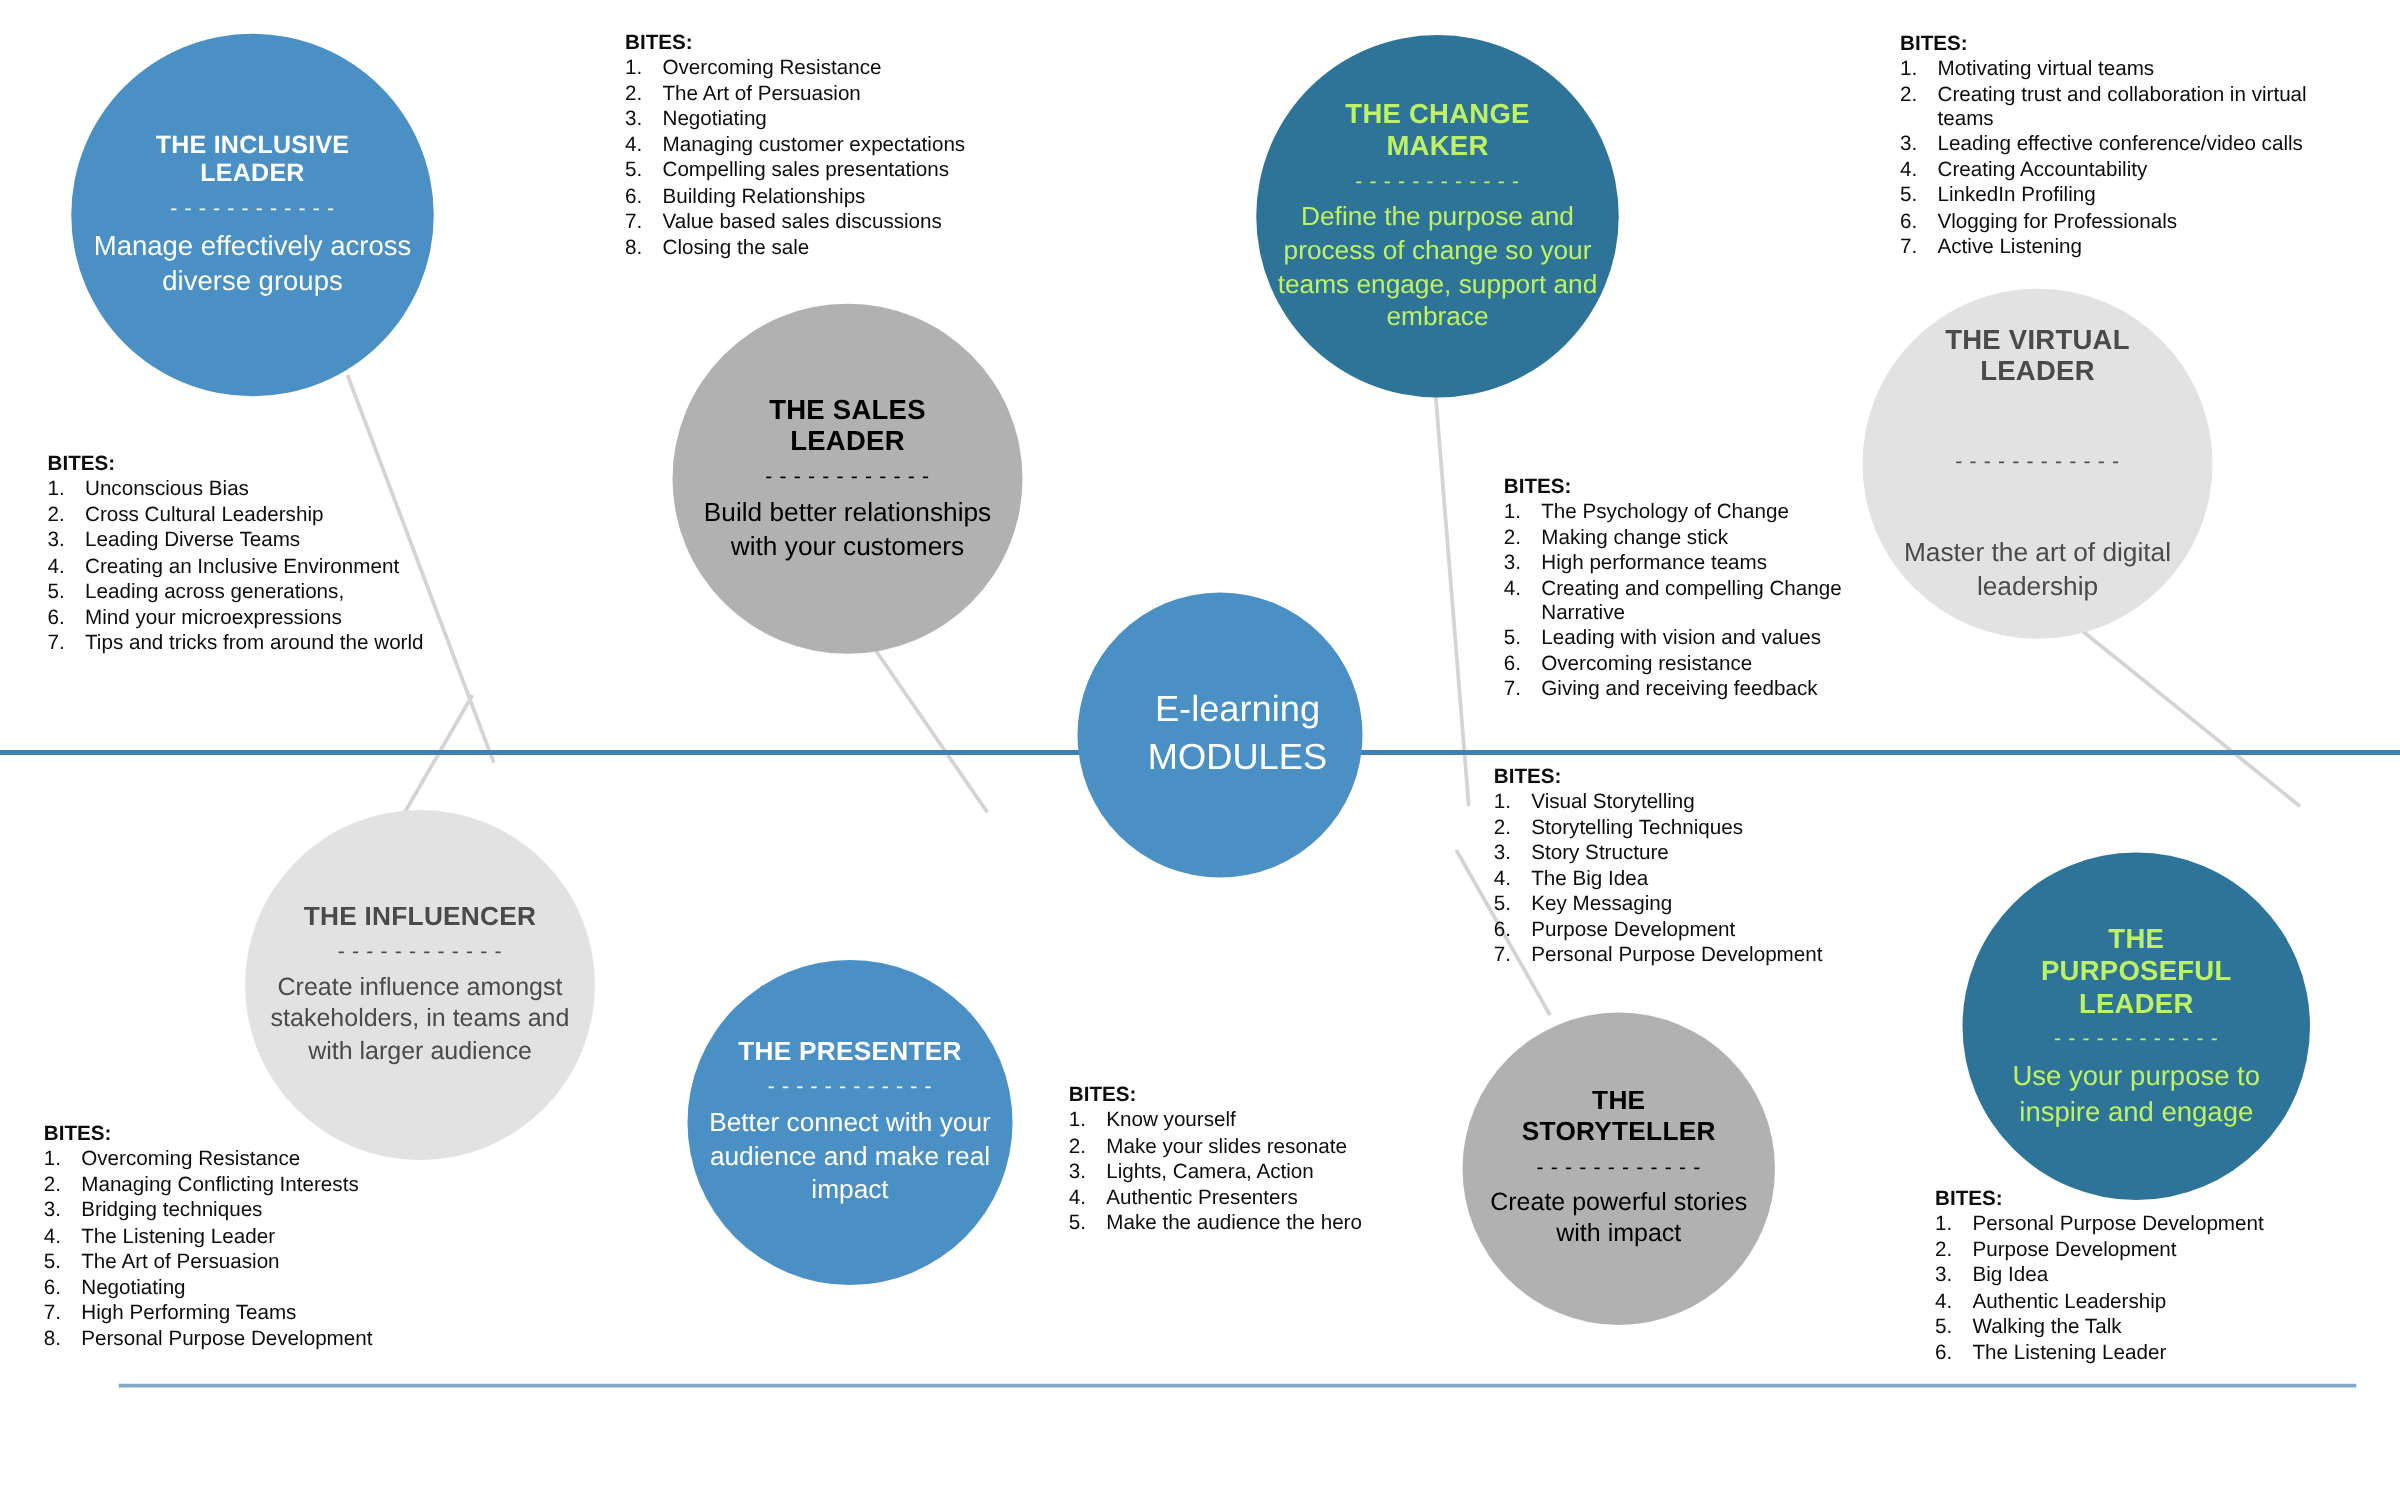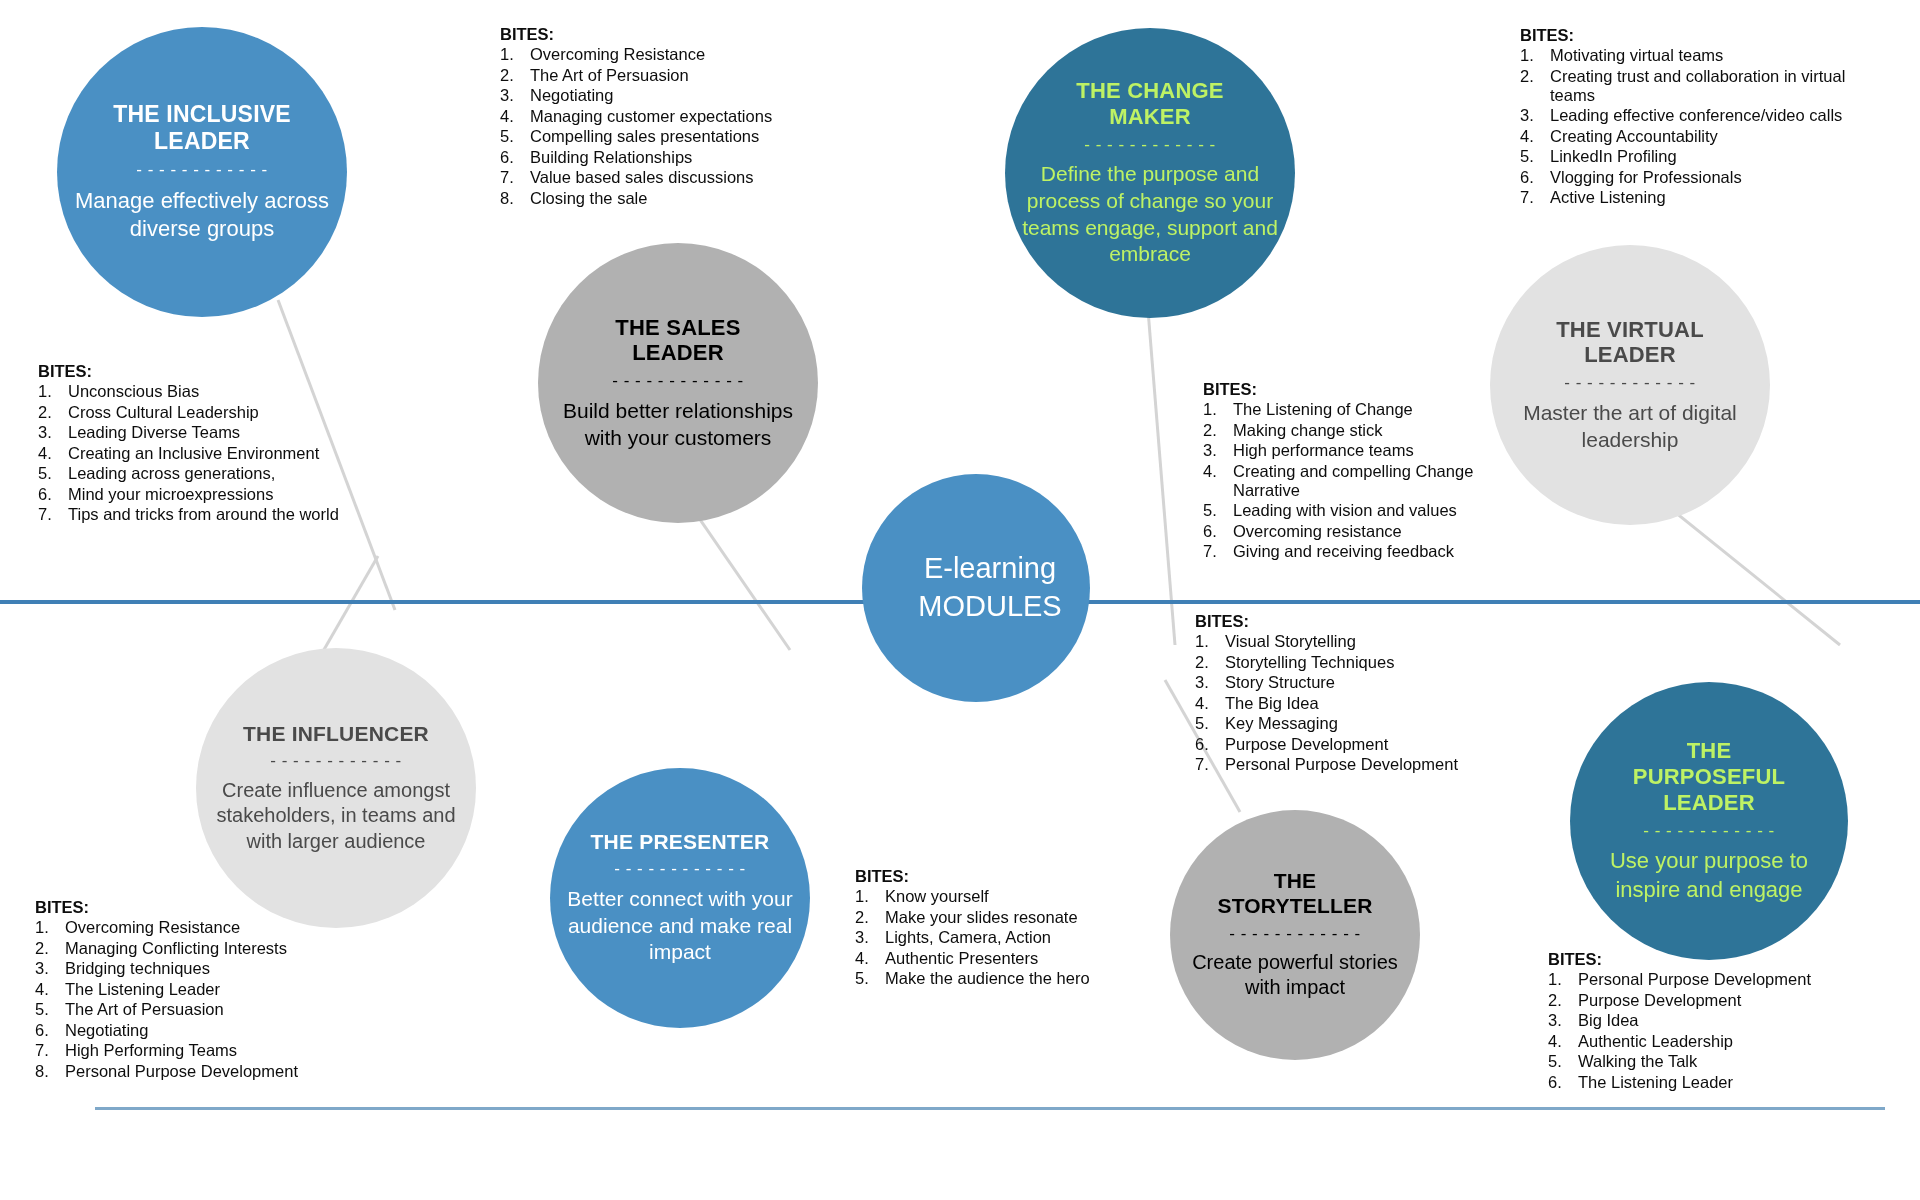--- a/index.html
+++ b/index.html
@@ -113,28 +113,28 @@
     width: 30px;
     flex: 0 0 30px;
   }
   .bites li .txt {
     flex: 1 1 auto;
   }
   
   #b-inclusive  { left: 57px;   top: 27px;   width: 290px; height: 290px; }
   #b-sales      { left: 538px;  top: 243px;  width: 280px; height: 280px; }
   #b-change     { left: 1005px; top: 28px;   width: 290px; height: 290px; }
-  #b-virtual    { left: 1490px; top: 245px;  width: 280px; height: 280px; }
+  #b-virtual    { left: 1490px; top: 231px;  width: 280px; height: 280px; gap: 44px; }
   #b-center     { left: 862px;  top: 474px;  width: 228px; height: 228px; }
   #b-influencer { left: 196px;  top: 648px;  width: 280px; height: 280px; }
   #b-presenter  { left: 550px;  top: 768px;  width: 260px; height: 260px; }
   #b-storyteller{ left: 1170px; top: 810px;  width: 250px; height: 250px; }
   #b-purposeful { left: 1570px; top: 682px;  width: 278px; height: 278px; }
 
-  #b-inclusive .title   { font-size: 23px; }
+  #b-inclusive .title   { font-size: 20px; }
   #b-inclusive .desc    { font-size: 22px; }
   #b-sales .title       { font-size: 22px; }
   #b-sales .desc        { font-size: 21px; }
   #b-change .title      { font-size: 22px; }
   #b-change .desc       { font-size: 21px; }
   #b-virtual .title     { font-size: 22px; }
   #b-virtual .desc      { font-size: 21px; }
   #b-influencer .title  { font-size: 21px; }
   #b-influencer .desc   { font-size: 20px; }
   #b-presenter .title   { font-size: 21px; }
@@ -331,21 +331,21 @@
           <span class="txt">Closing the sale</span>
         </li>
       </ol>
   </div>
 
   <div class="bites" id="bites-change">
     <div class="bites-head">BITES:</div>
     <ol>
         <li>
           <span class="num">1.</span>
-          <span class="txt">The Listening of Change</span>
+          <span class="txt">The Psychology of Change</span>
         </li>
         <li>
           <span class="num">2.</span>
           <span class="txt">Making change stick</span>
         </li>
         <li>
           <span class="num">3.</span>
           <span class="txt">High performance teams</span>
         </li>
         <li>

